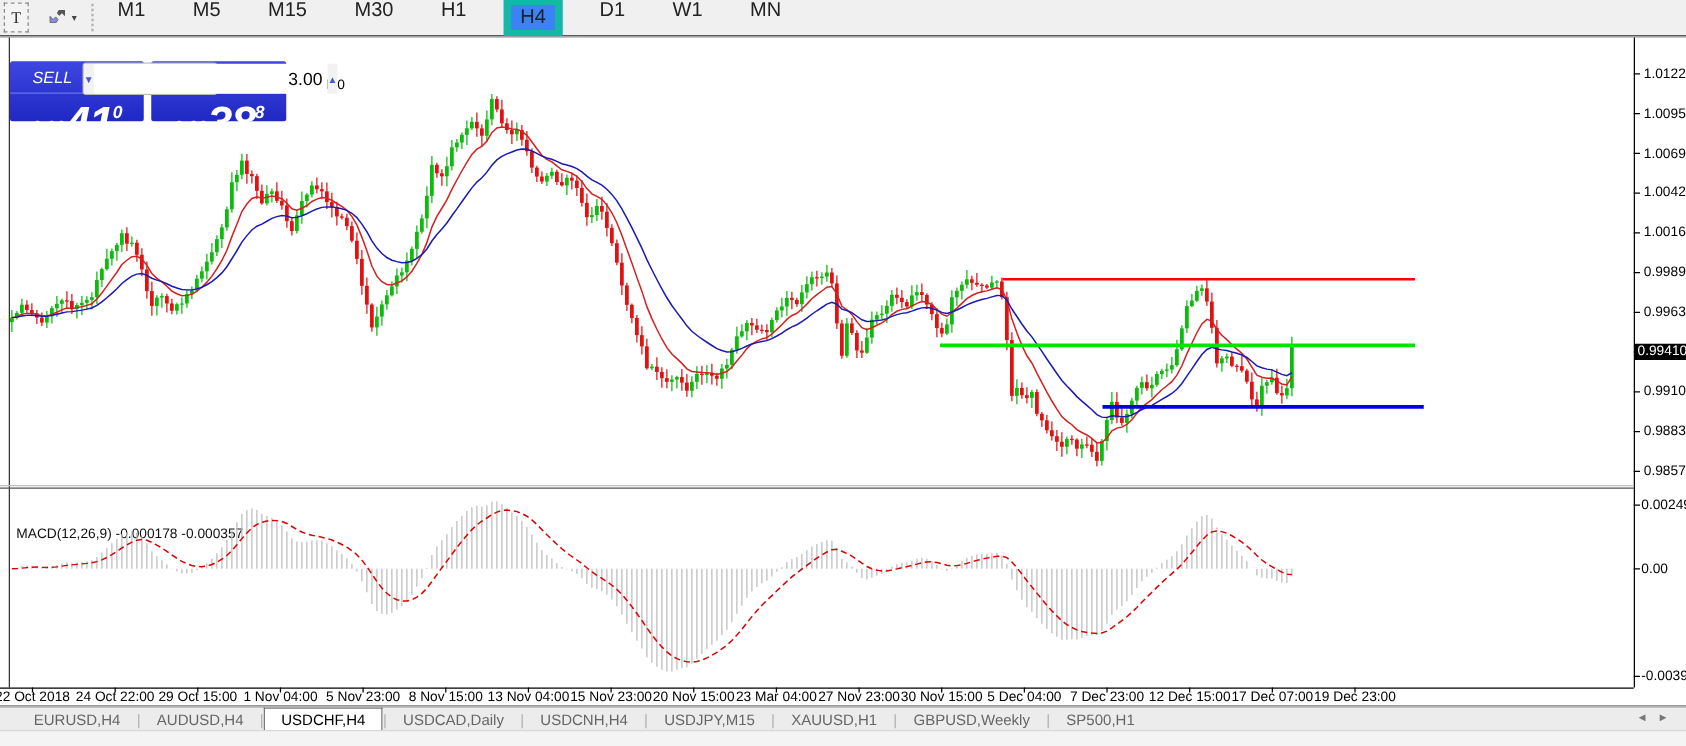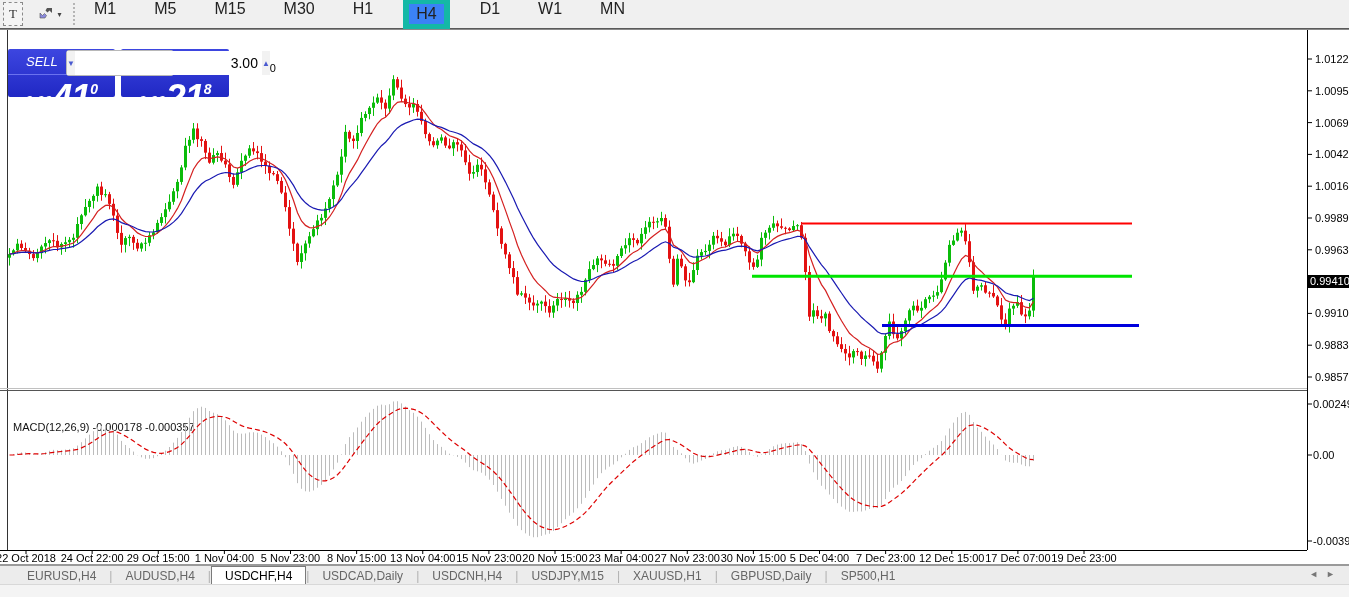--- a/index.html
+++ b/index.html
@@ -970,21 +970,21 @@
           <span class="big">41</span>
           <span class="sup">0</span>
       </div>
     </div>
     <div id="buy-box" class="tp-box">
       <div class="tp-head">
           <span>BUY</span>
         </div>
       <div class="tp-price">
         <span class="sm">0.99</span>
-          <span class="big">21</span>
+          <span class="big">38</span>
           <span class="sup">8</span>
       </div>
     </div>
     <div id="vol-ctl">
       <div class="vol-btn">▼</div>
       <input id="vol-field" value="3.00" style="">
       <div class="vol-btn">▲</div>
     </div>
   </div>
 
@@ -998,21 +998,21 @@
         <span class="tab active">USDCHF,H4</span>
         <span class="tab-sep">|</span>
         <span class="tab">USDCAD,Daily</span>
         <span class="tab-sep">|</span>
         <span class="tab">USDCNH,H4</span>
         <span class="tab-sep">|</span>
         <span class="tab">USDJPY,M15</span>
         <span class="tab-sep">|</span>
         <span class="tab">XAUUSD,H1</span>
         <span class="tab-sep">|</span>
-        <span class="tab">GBPUSD,Daily</span>
+        <span class="tab">GBPUSD,Weekly</span>
         <span class="tab-sep">|</span>
         <span class="tab">SP500,H1</span>
       </span>
     <span id="tab-arrows">
       <span>◄</span><span>►</span>
     </span>
   </div>
   <div id="status-strip"></div>
 </div>
 

